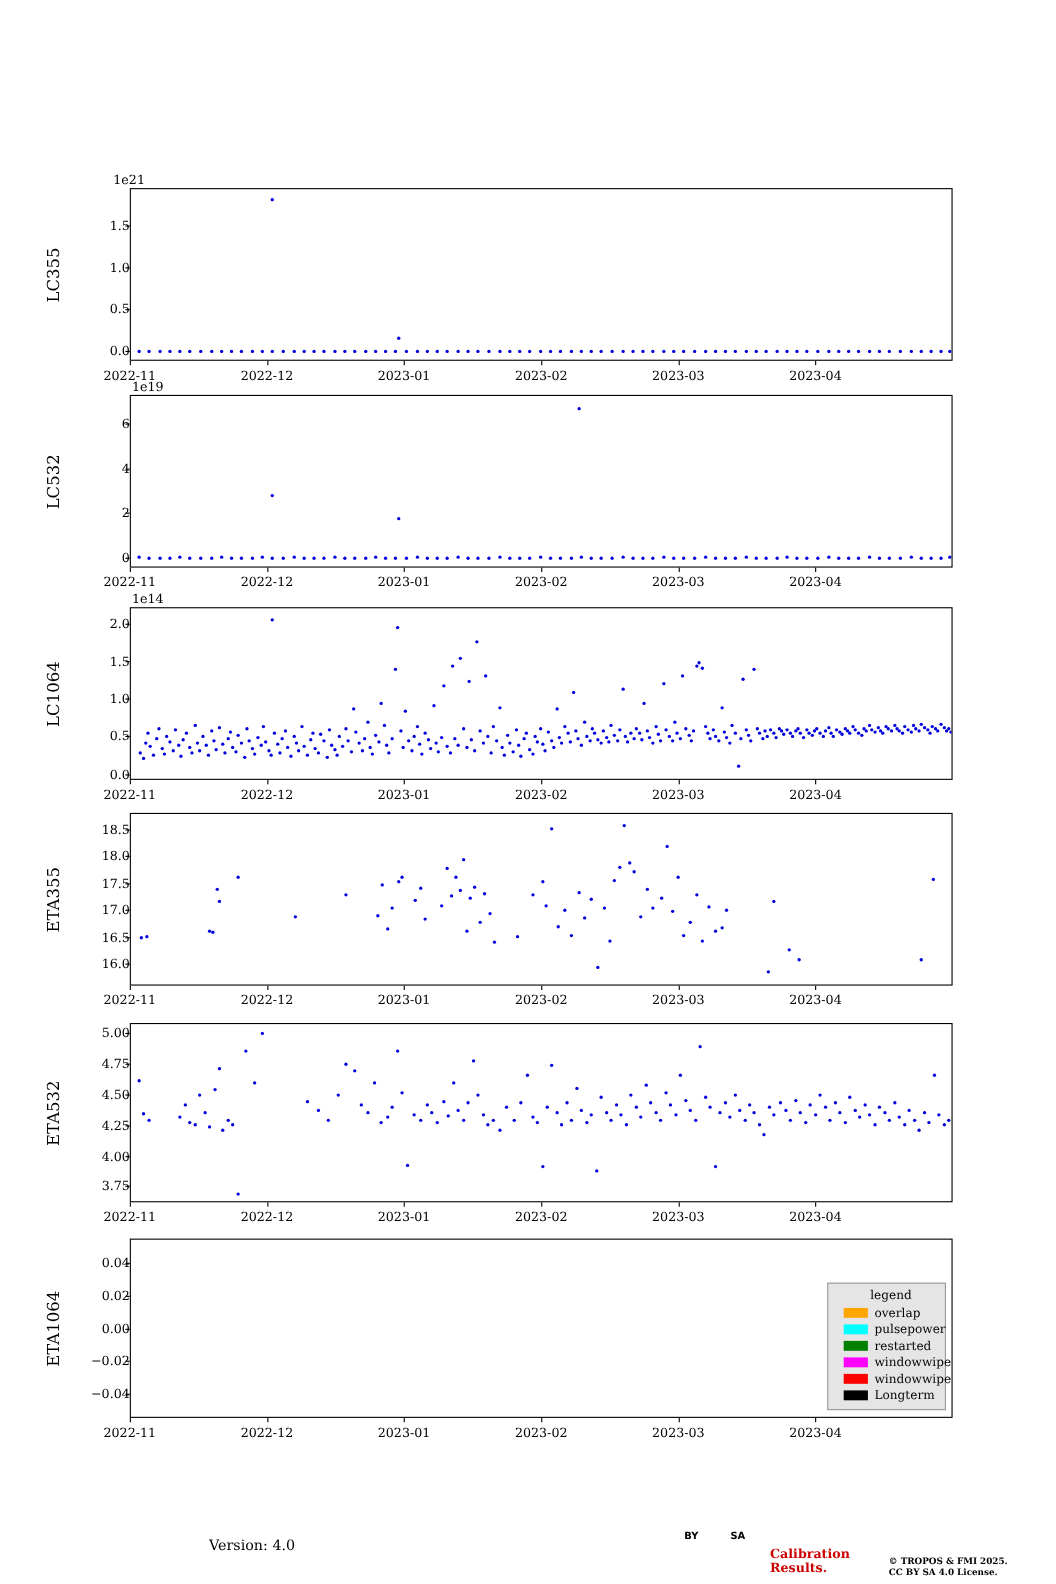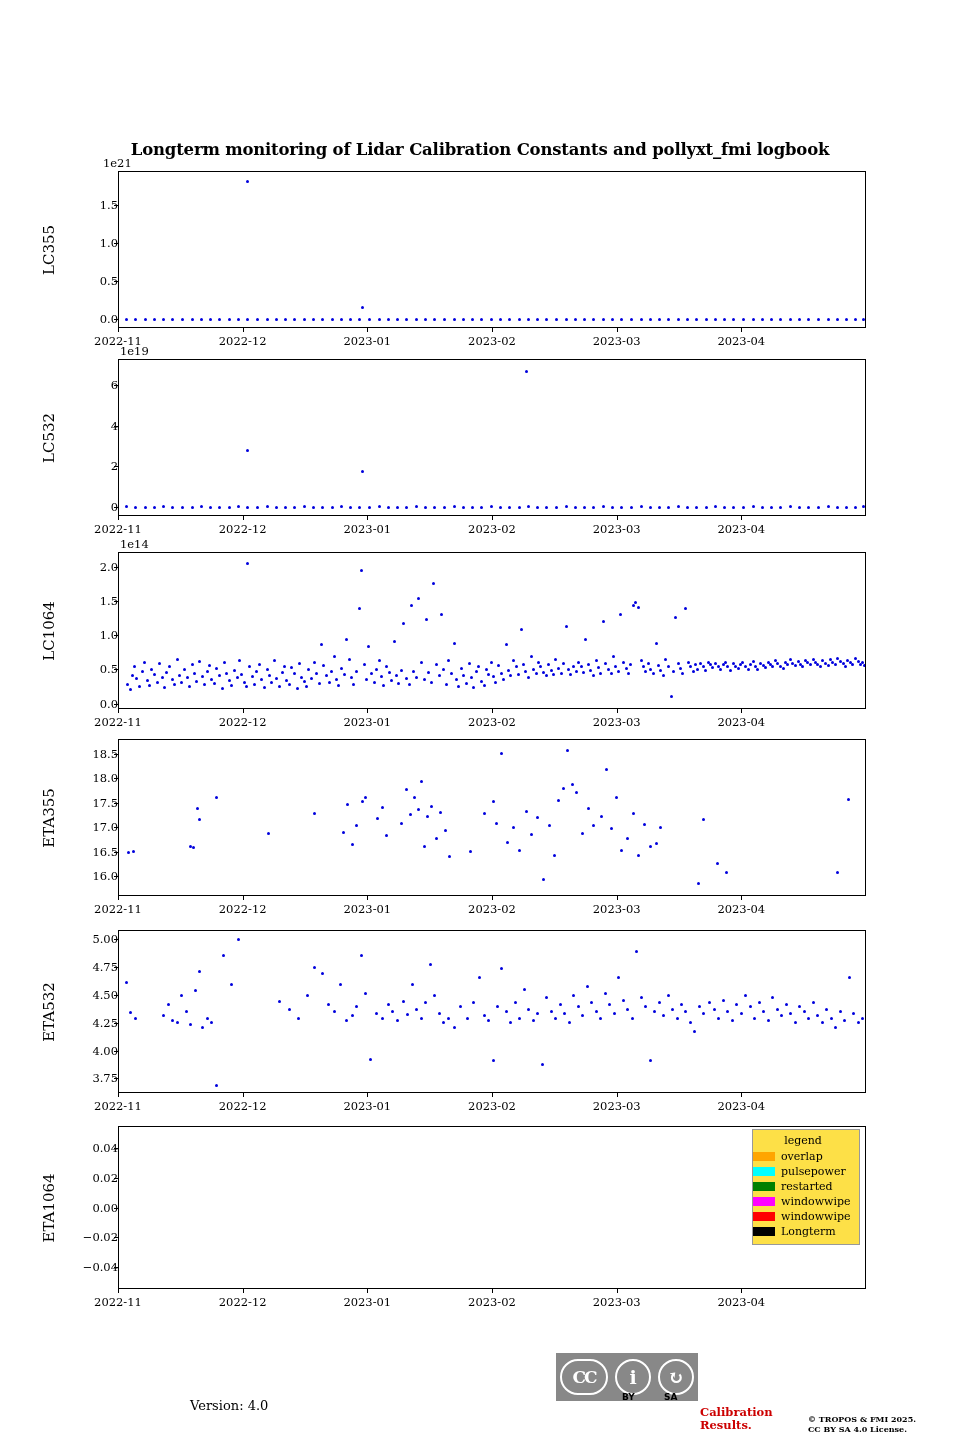--- a/index.html
+++ b/index.html
@@ -102,22 +102,23 @@
     left: 0;
     width: 960px;
     text-align: center;
     font-family: "DejaVu Serif", serif;
     font-size: 16px;
   }
   .legend-box {
     position: absolute;
     box-sizing: border-box;
     border: 1px solid #999;
-    background: #fde047;
-    padding: 4px 6px 5px 0;
+    background: #e5e5e5;
+    padding: 4px 6px 5px 14px;
+    margin-top: 37px;
   }
   .legend-title {
     font-family: "DejaVu Serif", serif;
     font-size: 11px;
     text-align: center;
     margin-bottom: 2px;
   }
   .legend-row {
     display: flex;
     align-items: center;
@@ -199,21 +200,20 @@
     font-weight: bold;
     font-size: 8px;
     color: #000;
     line-height: 1.3;
   }
 </style>
 </head>
 <body>
 
 <div id="figure">
-  <div class="fig-title">Longterm monitoring of Lidar Calibration Constants and pollyxt_fmi logbook</div>
 
   <div id="panels">
       <div class="panel" style="left: 118px; top: 171px; width: 748px; height: 157px;">
         <div class="plotarea">
           <div class="pt" style="left: 128.656px; top: 9.8599px; background: rgb(0, 0, 221);"></div>
           <div class="pt" style="left: 243.1px; top: 135.384px; background: rgb(0, 0, 221);"></div>
           <div class="pt" style="left: 7.48px; top: 147.14px; background: rgb(0, 0, 221);"></div>
           <div class="pt" style="left: 16.456px; top: 147.443px; background: rgb(0, 0, 221);"></div>
           <div class="pt" style="left: 26.18px; top: 147.595px; background: rgb(0, 0, 221);"></div>
           <div class="pt" style="left: 35.904px; top: 147.292px; background: rgb(0, 0, 221);"></div>
@@ -1045,25 +1045,20 @@
       <div class="xtick" style="left: 616.692px; top: 1291px;">2023-03</div>
       <div class="xtickmark" style="left: 616.692px; top: 1289px;"></div>
       <div class="xtick" style="left: 741.308px; top: 1291px;">2023-04</div>
       <div class="xtickmark" style="left: 741.308px; top: 1289px;"></div>
       <div class="ylabel" style="left: 40px; top: 1207.5px; transform: rotate(-90deg) translate(-50%, 0px);">ETA1064</div>
     </div>
 
 
   <div class="version">Version: 4.0</div>
 
-  <div class="cc-badge">
-    <div class="cc-circle wide">CC</div>
-    <div class="cc-circle">i</div>
-    <div class="cc-circle">↻</div>
-  </div>
   <div class="cc-sub" style="left:622px;">BY</div>
   <div class="cc-sub" style="left:664px;">SA</div>
 
   <div class="prelim">
     <div>Calibration</div>
     <div>Results.</div>
   </div>
 
   <div class="copyright">
     <div>© TROPOS &amp; FMI 2025.</div>

